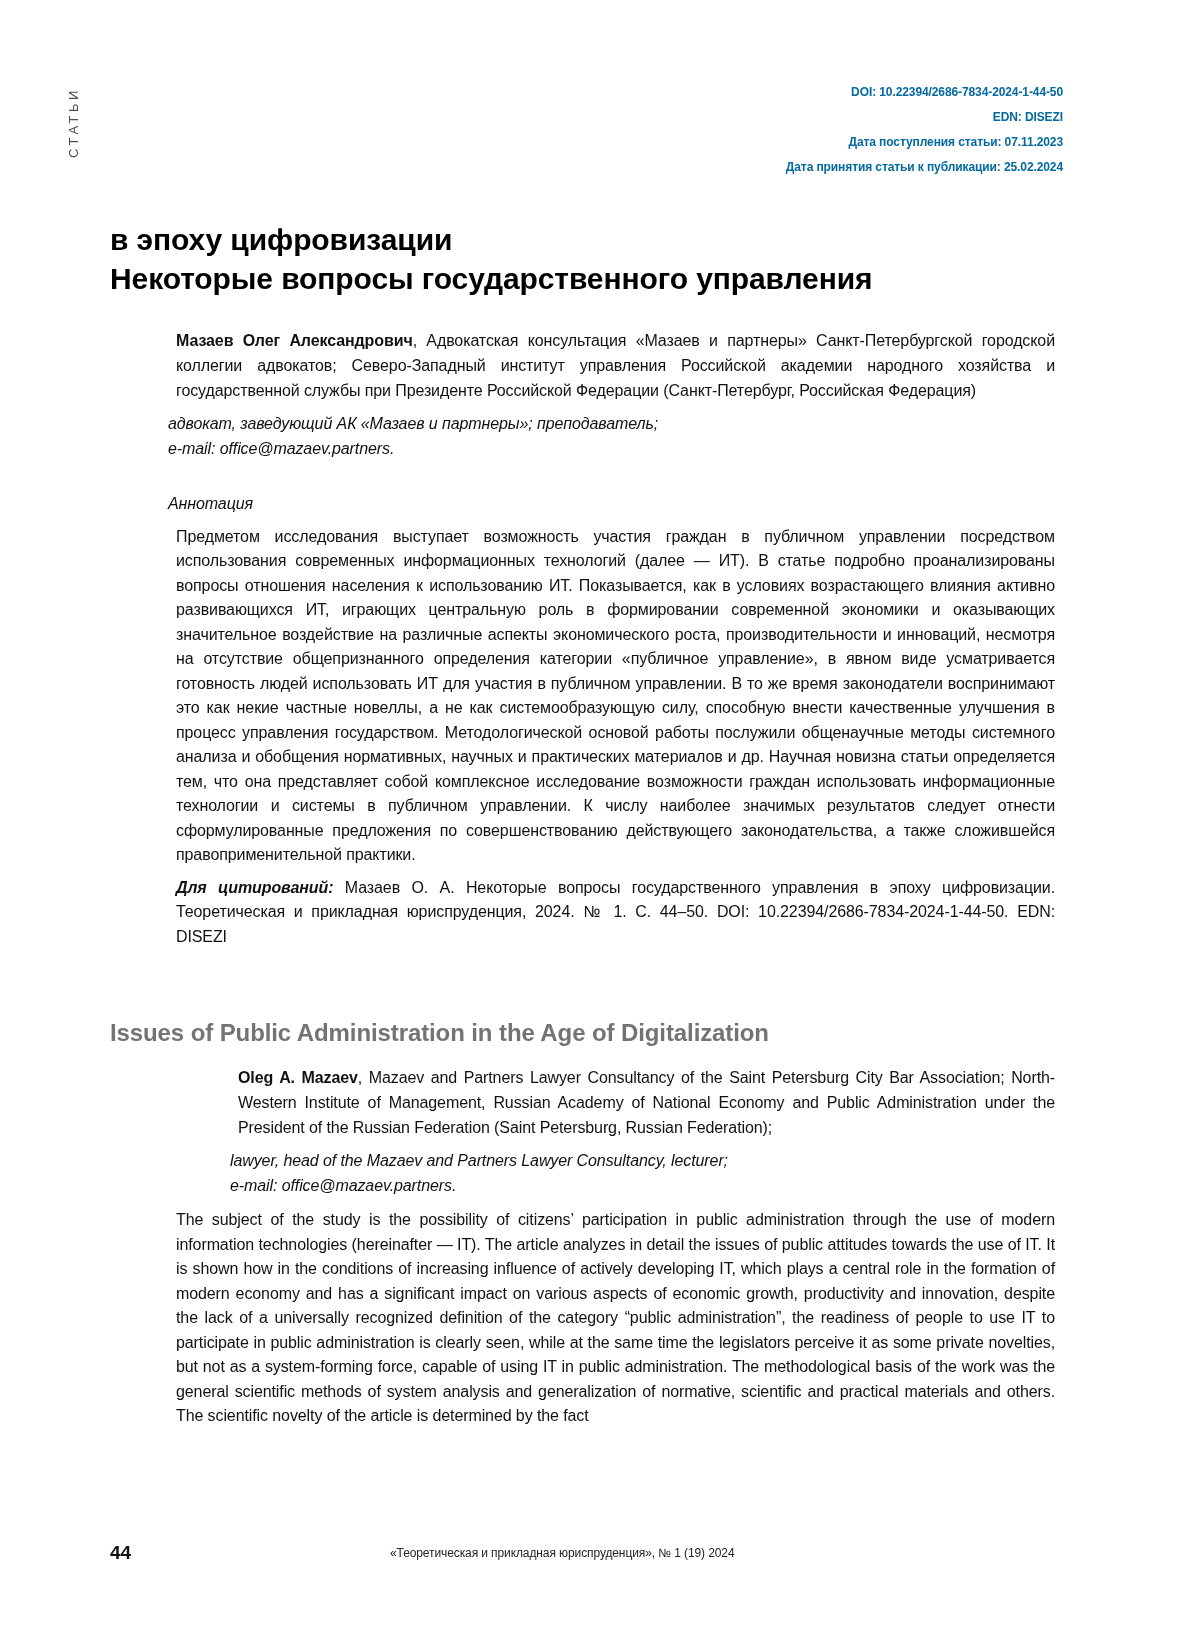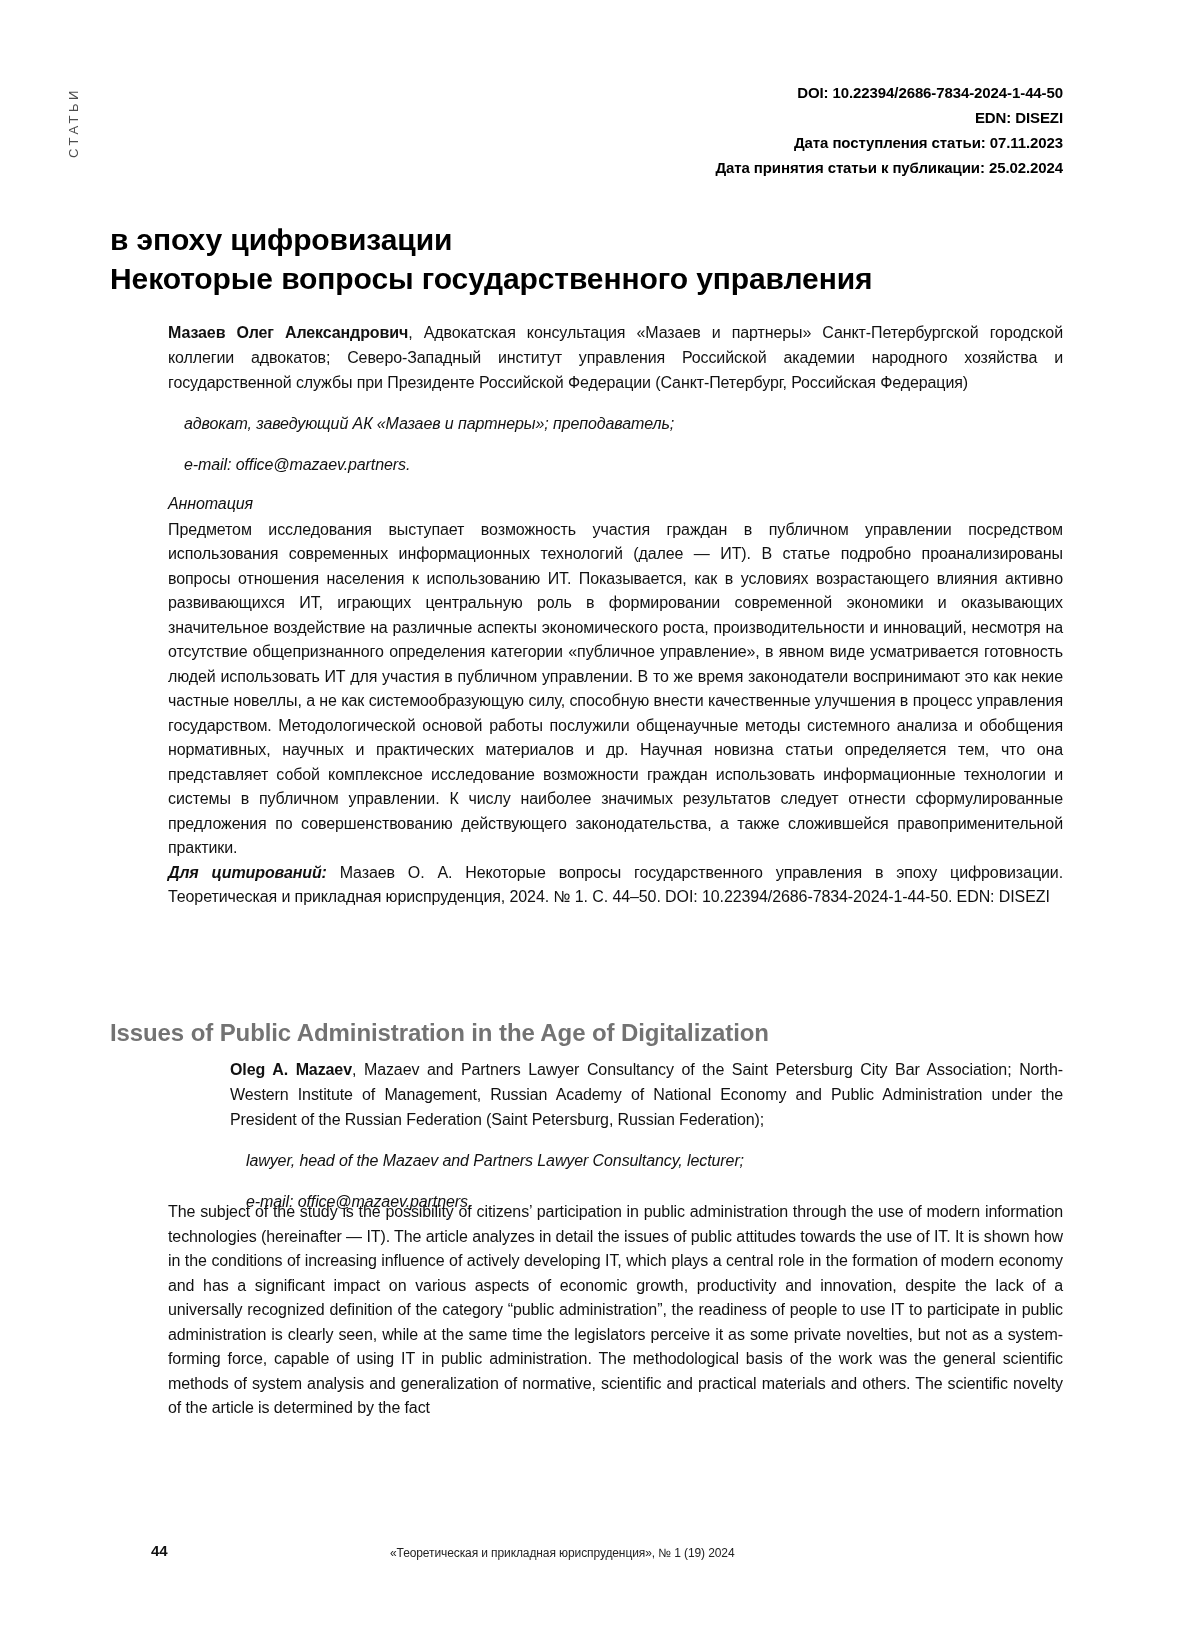--- a/index.html
+++ b/index.html
@@ -28,24 +28,24 @@
     letter-spacing: 3.5px;
     color: #4d4d4d;
     white-space: nowrap;
   }
   
   .header-meta {
     position: absolute;
     top: 80px;
     right: 137px;
     text-align: right;
-    font-size: 15px;
+    font-size: 12px;
     line-height: 25px;
     font-weight: bold;
-    color: #000000;
+    color: #0369a1;
   }
   
   .ru-title {
     position: absolute;
     left: 110px;
     top: 200px;
     width: 953px;
     font-size: 30px;
     line-height: 39px;
     font-weight: bold;
@@ -70,21 +70,21 @@
     top: 492px;
     width: 895px;
     font-size: 16px;
     line-height: 24.5px;
   }
   .section-heading {
     font-style: italic;
     margin: 0 0 1px 0;
     font-size: 16px;
   }
-  .justified { text-align: justify; margin: 0; }
+  .justified { text-align: justify; margin: 8px; }
   .inline-label { font-weight: bold; font-style: italic; }
   
   .en-title {
     position: absolute;
     left: 110px;
     top: 997px;
     width: 953px;
     font-size: 24px;
     line-height: 31px;
     font-weight: bold;
@@ -108,34 +108,33 @@
     top: 1200px;
     width: 895px;
     font-size: 16px;
     line-height: 24.5px;
   }
   
   .footer-pagenum {
     position: absolute;
     left: 110px;
     top: 1542px;
-    font-size: 15px;
+    font-size: 19px;
     font-weight: bold;
-    margin-left: 41px;
   }
   .footer-journal {
     position: absolute;
     left: 390px;
     top: 1546px;
     width: 620px;
     text-align: left;
     font-size: 12px;
     color: #222;
   }
-  p { margin: 16px; }
+  p { margin: 0; }
 </style>
 </head>
 <body>
 
 <div class="page">
 
   <div class="side-label">СТАТЬИ</div>
 
   <div class="header-meta">
     <div>DOI: 10.22394/2686-7834-2024-1-44-50</div>

